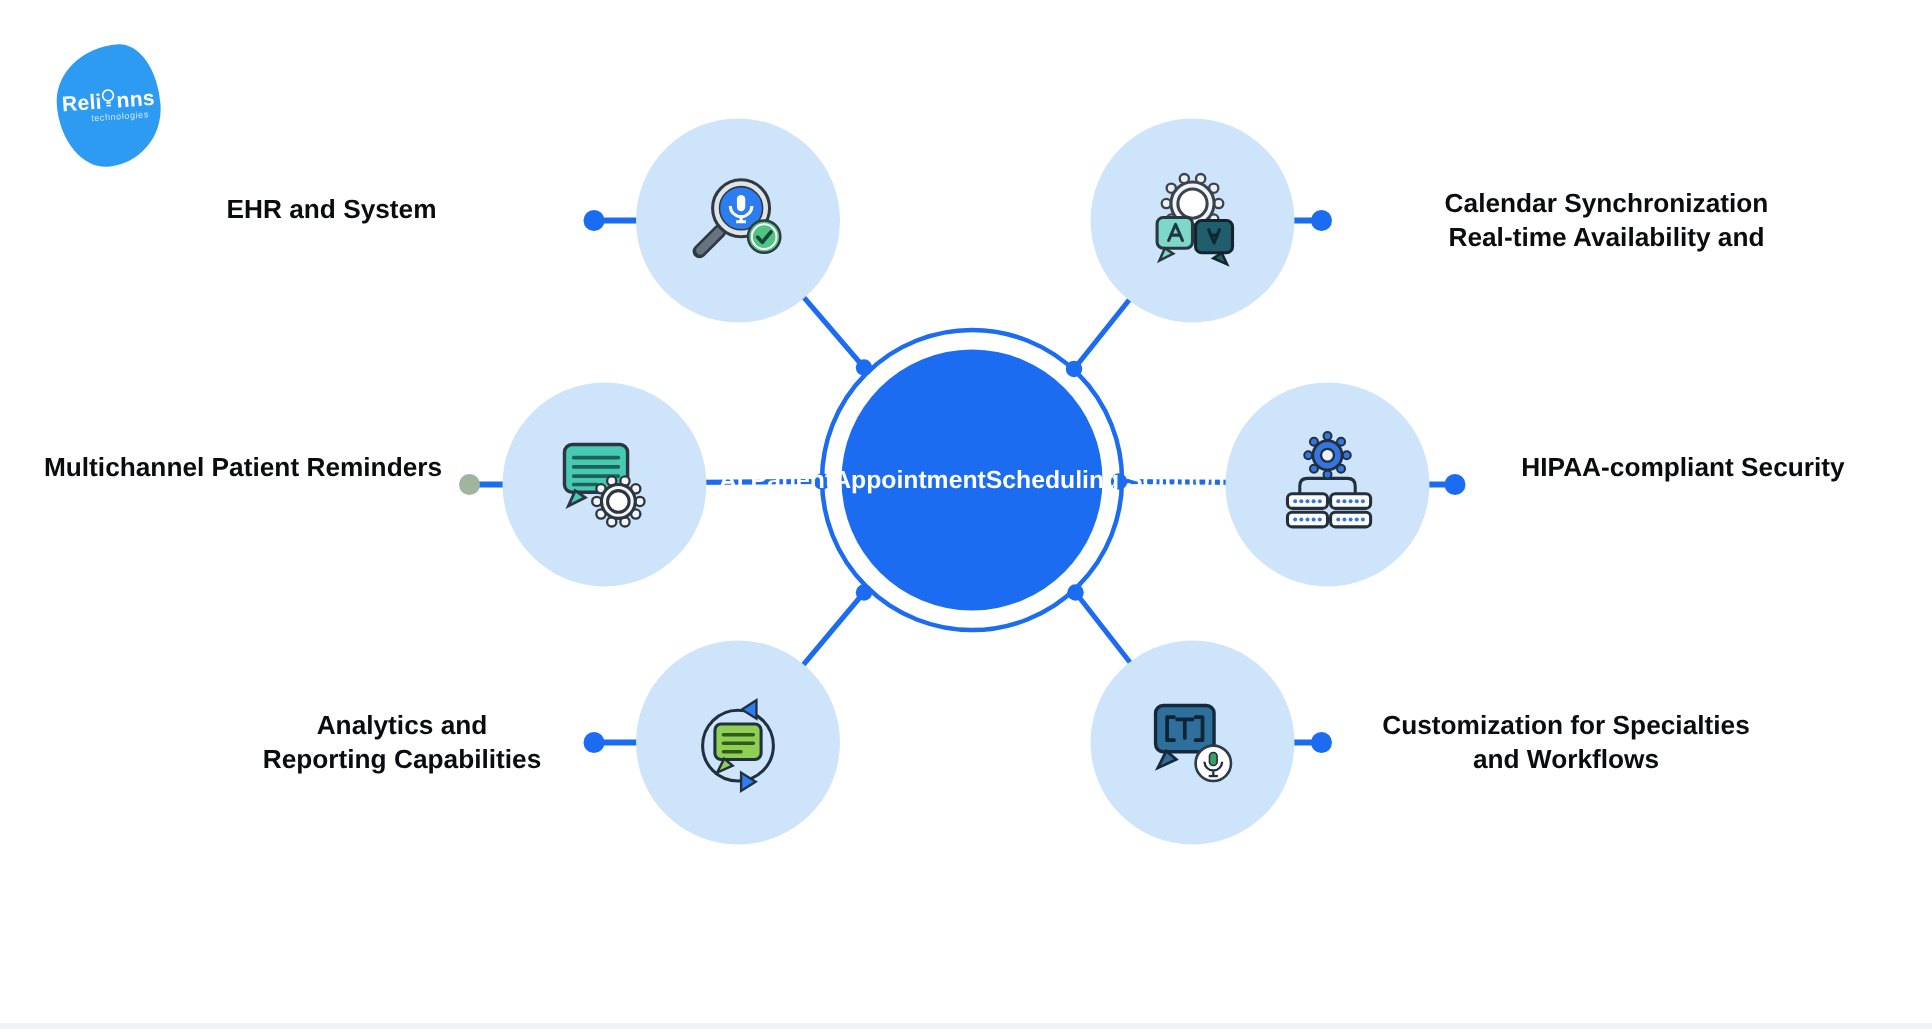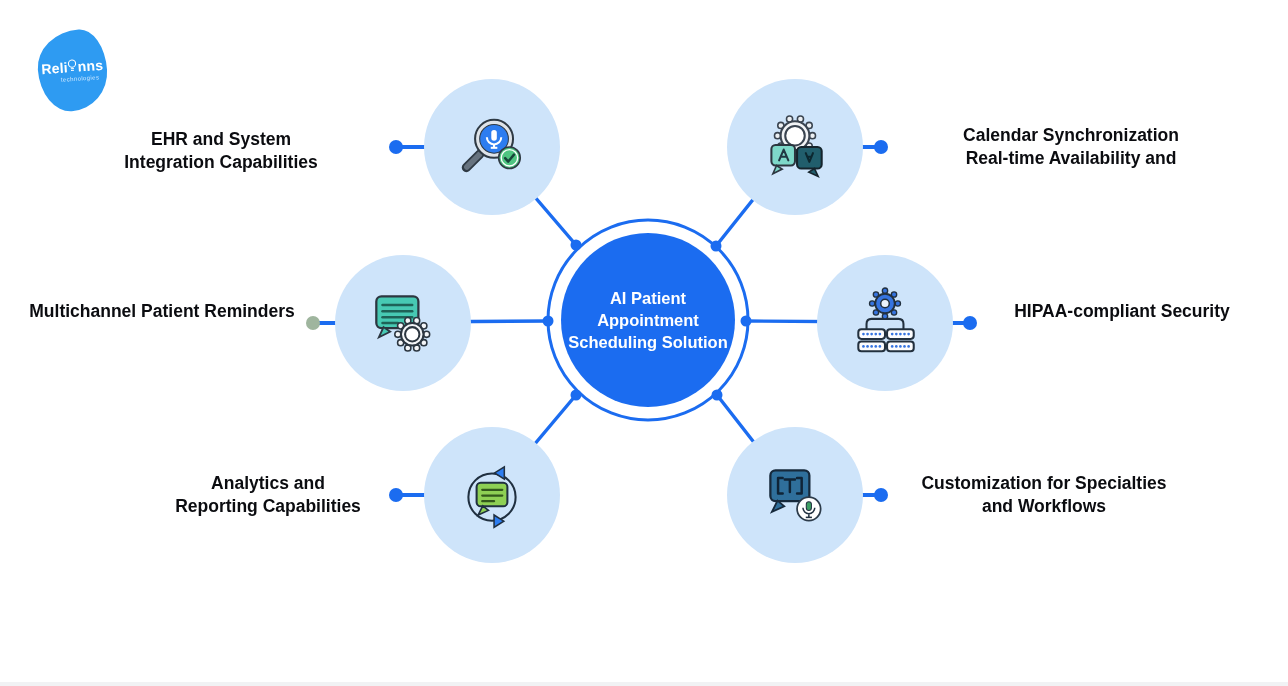--- a/index.html
+++ b/index.html
@@ -12,21 +12,21 @@
   .wire.stub{stroke-width:4;}
   .ring{fill:none;stroke:var(--primary);stroke-width:3;}
   .dot{fill:var(--primary);}
   .dot.sage{fill:var(--sage_dot);}
   .satellite{
     position:absolute;width:136px;height:136px;border-radius:50%;
     background:var(--light_blue);display:flex;align-items:center;justify-content:center;
   }
   .hub{
     position:absolute;left:561px;top:233px;width:174px;height:174px;border-radius:50%;
-    background:var(--primary);display:flex;flex-direction:column;align-items:center;justify-content:center;
+    background:var(--primary);display:flex;flex-direction:row;align-items:center;justify-content:center;
   }
   .hub-line{display:block;color:#ffffff;font-weight:bold;font-size:16.5px;line-height:22px;text-align:center;white-space:nowrap;}
   .label{
     position:absolute;width:320px;text-align:center;color:var(--text_dark);
     font-weight:bold;font-size:17.5px;line-height:23px;
   }
   .label span{display:block;white-space:nowrap;}
   .logo{
     position:absolute;left:38px;top:30px;width:69px;height:81px;background:var(--logo_blue);
     border-radius:63% 37% 55% 45% / 46% 52% 48% 54%;transform:rotate(-4deg);
@@ -254,21 +254,20 @@
   </div>
 
   <div class="hub">
     <span class="hub-line">AI Patient</span>
     <span class="hub-line">Appointment</span>
     <span class="hub-line">Scheduling Solution</span>
   </div>
 
   <div class="label lab-tl">
     <span>EHR and System</span>
-    <span>Integration Capabilities</span>
   </div>
   <div class="label lab-tr">
     <span>Calendar Synchronization</span>
     <span>Real-time Availability and</span>
   </div>
   <div class="label lab-ml">
     <span>Multichannel Patient Reminders</span>
   </div>
   <div class="label lab-mr">
     <span>HIPAA-compliant Security</span>

